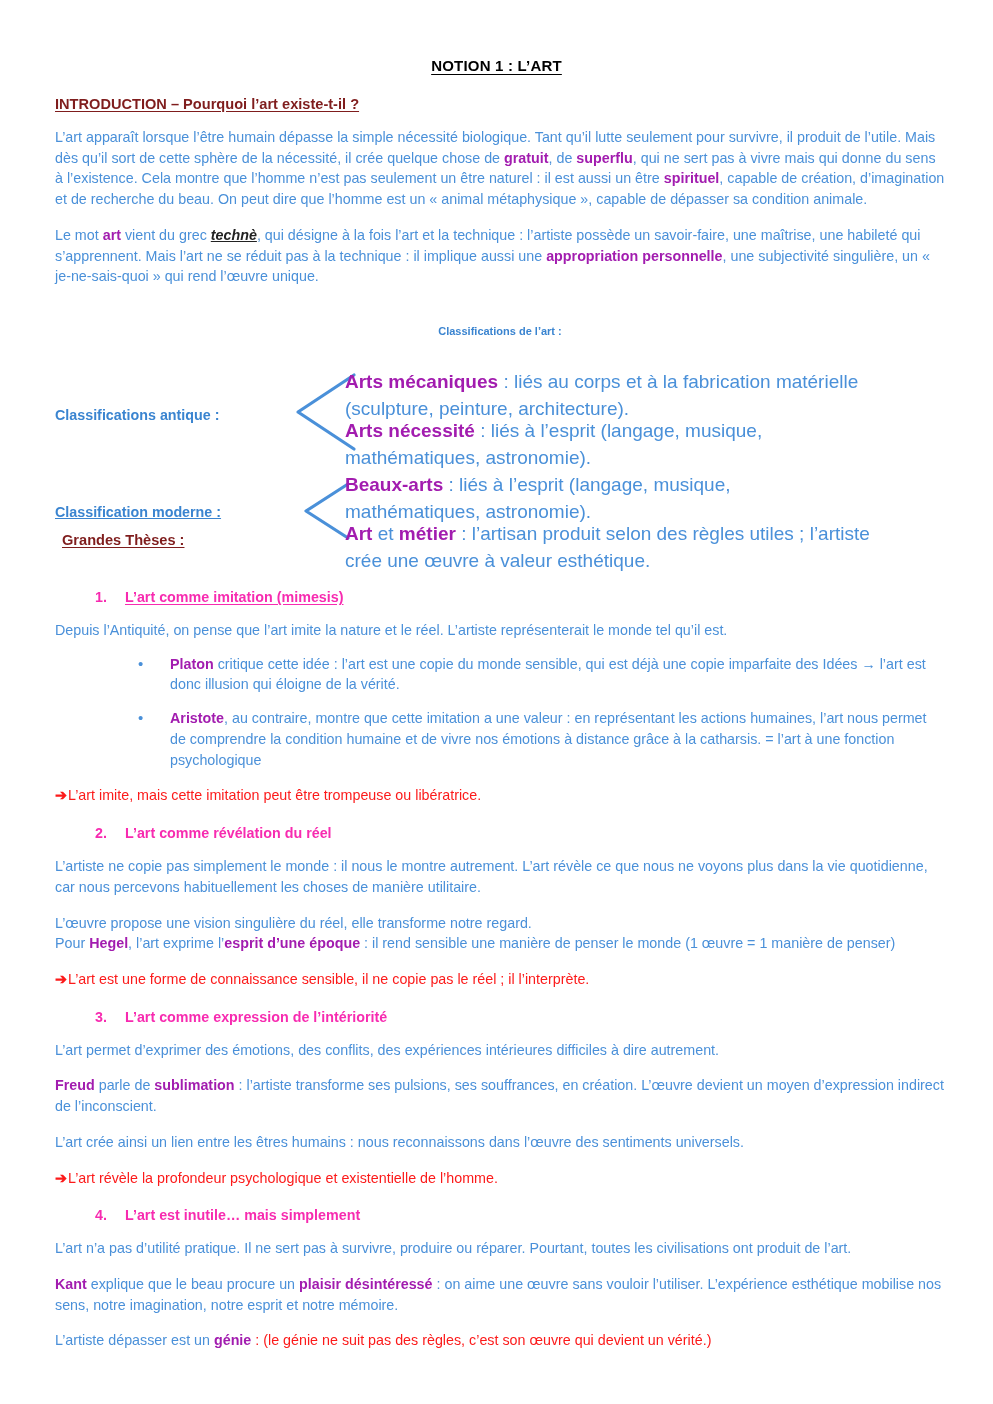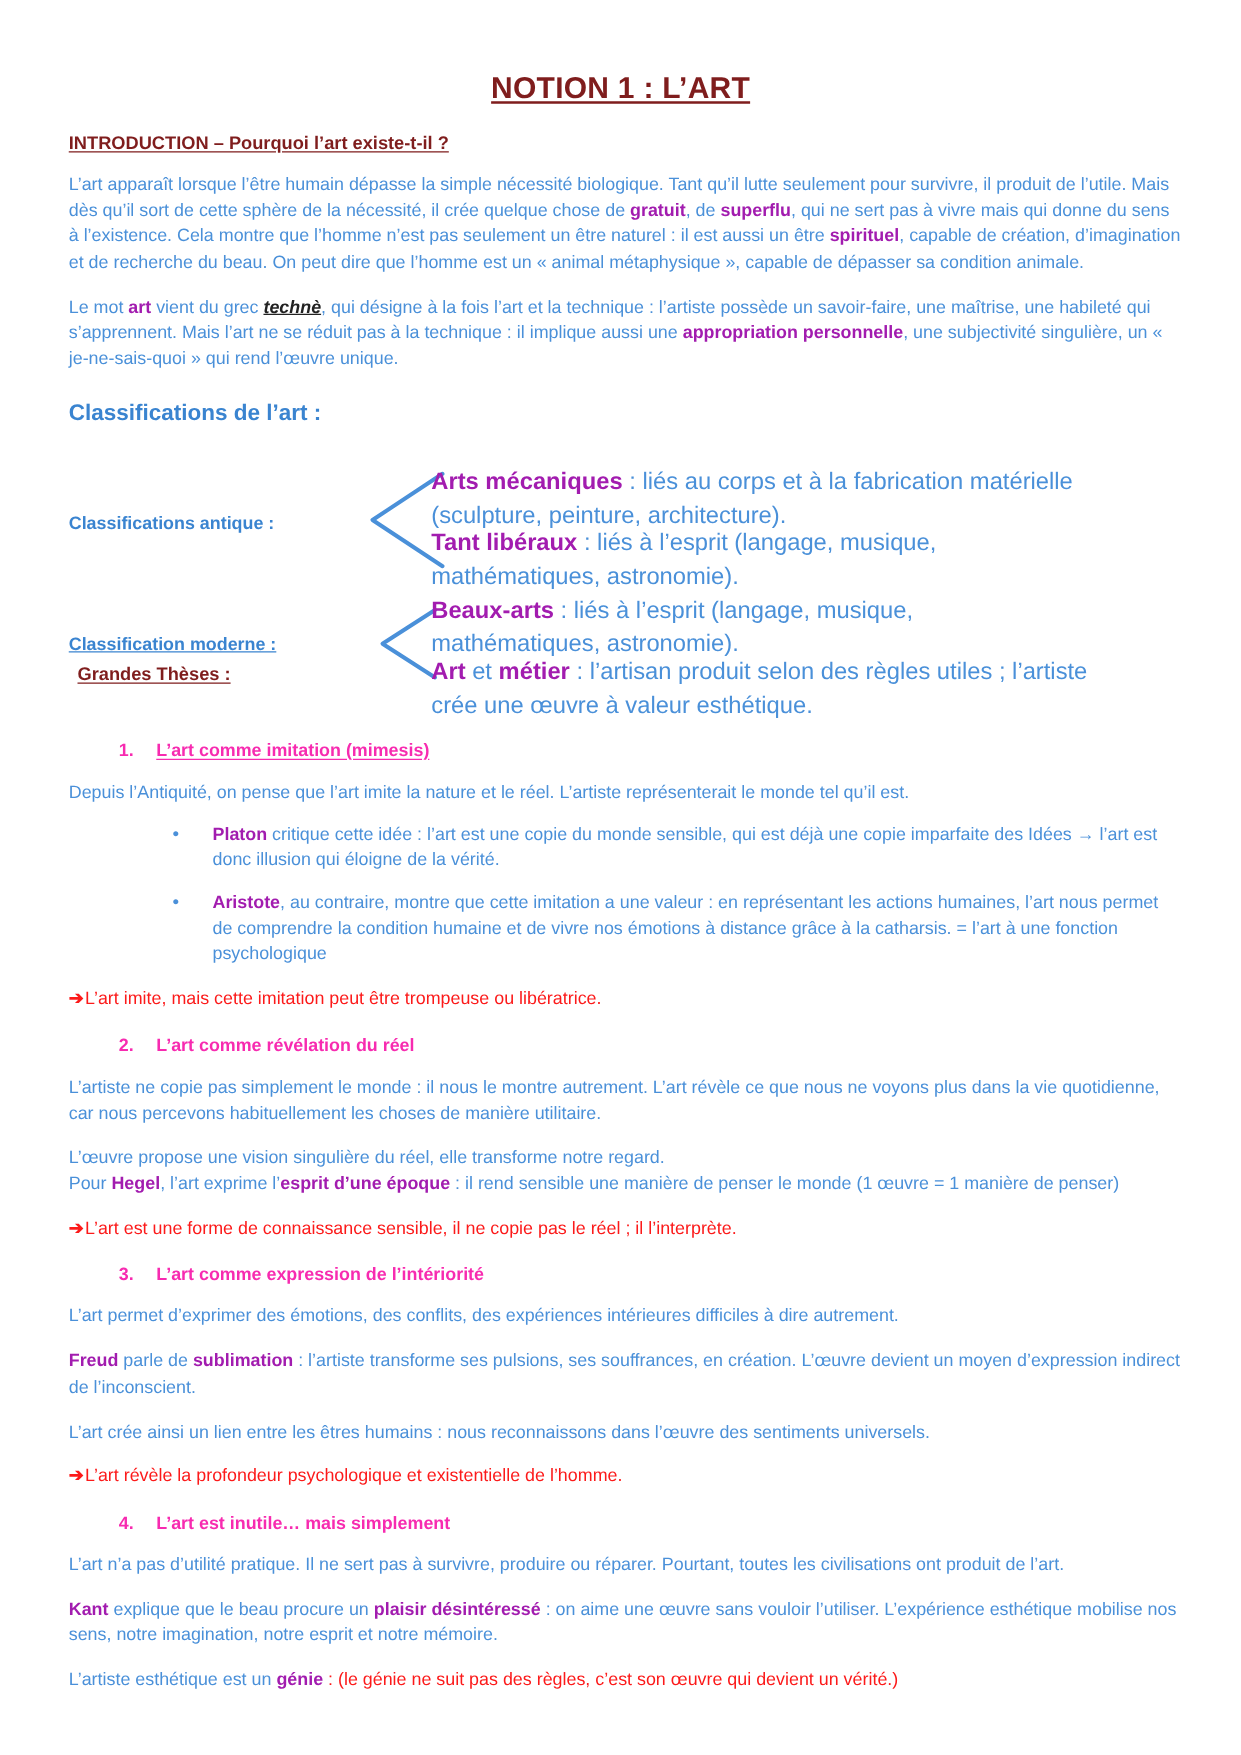--- a/index.html
+++ b/index.html
@@ -17,23 +17,23 @@
     background: #ffffff;
     margin: 0 auto;
     overflow: hidden;
     box-sizing: border-box;
     padding: 0 48px;
   }
 
   
   .doc-title {
     text-align: center;
-    color: #7f1d1d;
-    font-weight: bold;
-    font-size: 24px;
+    color: #000000;
+    font-weight: bold;
+    font-size: 15px;
     text-decoration: underline;
     text-underline-offset: 3px;
     letter-spacing: 0.2px;
     margin: 57px 0 0 0;
     line-height: 1.2;
   }
 
   
   .heading-green {
     color: #7f1d1d;
@@ -63,22 +63,23 @@
     font-style: italic;
     font-weight: bold;
     color: #222222;
     text-decoration: underline;
   }
 
   
   .classif-heading {
     color: #3a84d0;
     font-weight: bold;
-    font-size: 18px;
-    margin: 22px 0 0 7px;
+    font-size: 11px;
+    margin: 38px 0 0 7px;
+    text-align: center;
   }
   .classif-wrap {
     position: relative;
     height: 212px;
     margin-top: 6px;
   }
   .classif-label {
     position: absolute;
     color: #3a84d0;
     font-weight: bold;
@@ -164,21 +165,21 @@
   <div class="classif-wrap">
 
     <div class="classif-label" style="top:64px;">Classifications antique :</div>
 
     <svg class="brace" style="left:240px; top:28px;" width="70" height="82" viewBox="0 0 70 82">
       <polyline points="66,4 10,41 66,78" fill="none" stroke="#4a90d9" stroke-width="3.2" stroke-linecap="round" stroke-linejoin="round"></polyline>
     </svg>
 
     <div class="classif-item" style="left:297px; top:26px; width:560px;"><b class="body-b">Arts mécaniques</b><span> : liés au corps et à la fabrication matérielle (sculpture, peinture, architecture).</span></div>
 
-    <div class="classif-item" style="left:297px; top:75px; width:460px;"><b class="body-b">Tant libéraux</b><span> : liés à l’esprit (langage, musique, mathématiques, astronomie).</span></div>
+    <div class="classif-item" style="left:297px; top:75px; width:460px;"><b class="body-b">Arts nécessité</b><span> : liés à l’esprit (langage, musique, mathématiques, astronomie).</span></div>
 
     <div class="classif-label" style="top:161px;text-decoration:underline;">Classification moderne :</div>
 
     <svg class="brace" style="left:248px; top:137px;" width="56" height="62" viewBox="0 0 56 62">
       <polyline points="52,4 10,31 52,58" fill="none" stroke="#4a90d9" stroke-width="3.2" stroke-linecap="round" stroke-linejoin="round"></polyline>
     </svg>
 
     <div class="classif-item" style="left:297px; top:129px; width:460px;"><b class="body-b">Beaux-arts</b><span> : liés à l’esprit (langage, musique, mathématiques, astronomie).</span></div>
 
     <div class="classif-item" style="left:297px; top:178px; width:560px;"><b class="body-b">Art</b><span> et </span><b class="body-b">métier</b><span> : l’artisan produit selon des règles utiles ; l’artiste crée une œuvre à valeur esthétique.</span></div>
@@ -239,15 +240,15 @@
   <div style="height:19px;"></div>
   <div class="thesis-num">
       <span class="num">4.</span>
       <span class="txt">L’art est inutile… mais simplement</span>
     </div>
 
   <p class="body">L’art n’a pas d’utilité pratique. Il ne sert pas à survivre, produire ou réparer. Pourtant, toutes les civilisations ont produit de l’art.</p>
 
   <p class="body"><b class="body-b">Kant</b><span> explique que le beau procure un </span><b class="body-b">plaisir désintéressé</b><span> : on aime une œuvre sans vouloir l’utiliser. L’expérience esthétique mobilise nos sens, notre imagination, notre esprit et notre mémoire.</span></p>
 
-  <p class="body"><span>L’artiste esthétique est un </span><b class="body-b">génie</b><span class="red"> : (le génie ne suit pas des règles, c’est son œuvre qui devient un vérité.)</span></p>
+  <p class="body"><span>L’artiste dépasser est un </span><b class="body-b">génie</b><span class="red"> : (le génie ne suit pas des règles, c’est son œuvre qui devient un vérité.)</span></p>
 
 </div>
 
 </body></html>

